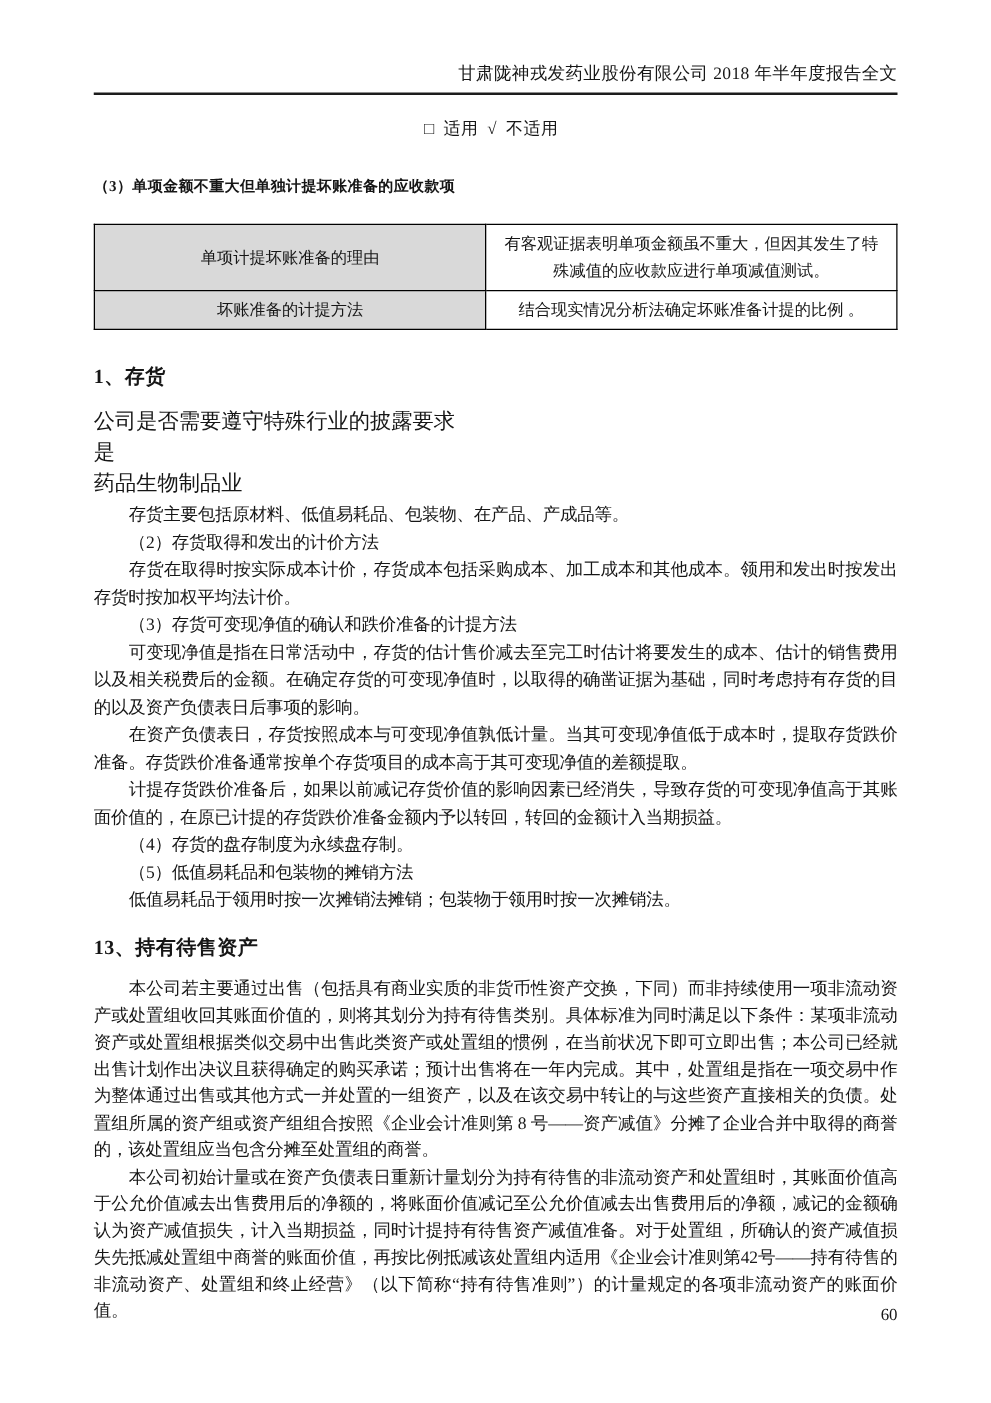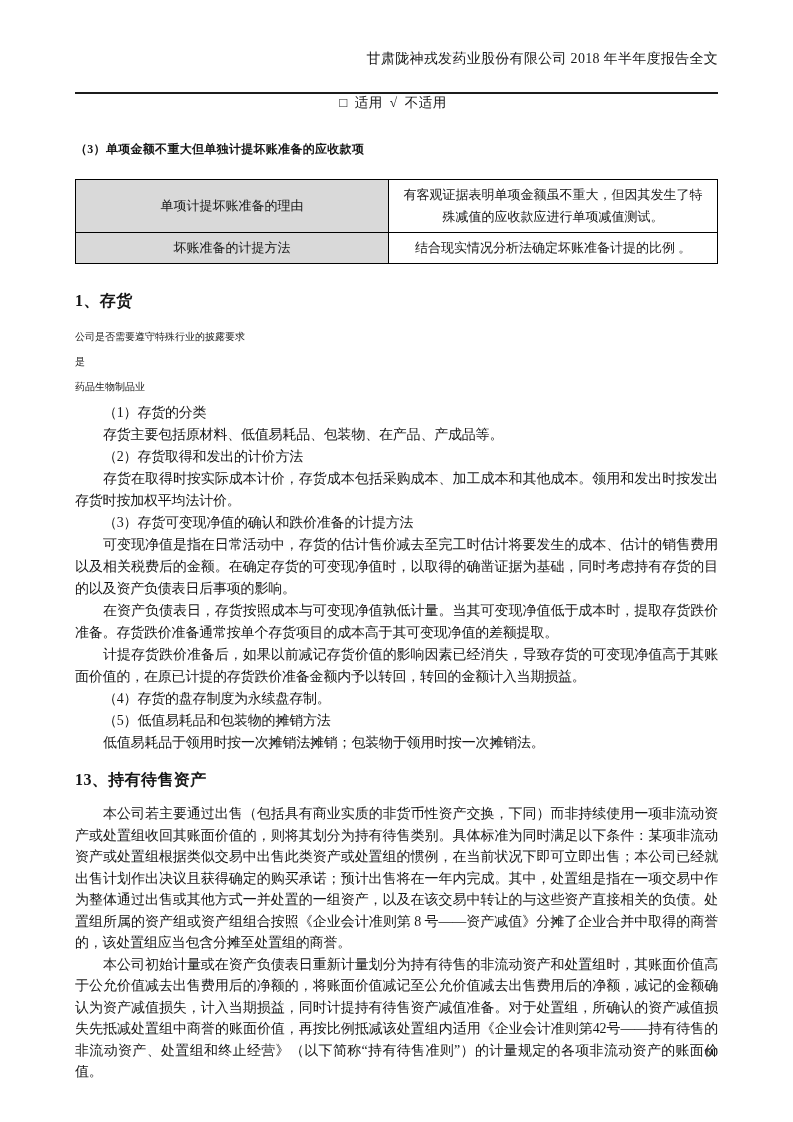--- a/index.html
+++ b/index.html
@@ -15,21 +15,21 @@
     overflow: hidden;
   }
   .page-header {
     position: absolute;
     left: 75px;
     right: 75px;
     top: 50px;
     text-align: right;
     font-size: 14px;
     letter-spacing: 0.3px;
-    padding-bottom: 24px;
+    padding-bottom: 6px;
     border-bottom: 2px solid #1c1c1c;
   }
   .content {
     position: absolute;
     left: 75px;
     right: 75px;
     top: 94px;
   }
   .applicability {
     font-size: 13.5px;
@@ -61,21 +61,21 @@
   }
   td.k { width: 313px; background: #d9d9d9; }
   td.v { text-align: justify; }
   .h-num {
     font-size: 16px;
     font-weight: bold;
     letter-spacing: 0.4px;
     margin-bottom: 18px;
   }
   .intro-line {
-    font-size: 10px;
+    font-size: 17px;
     line-height: 14px;
     margin-bottom: 11px;
   }
   .intro-line:last-of-type { margin-bottom: 8px; }
   .body-para {
     font-size: 14px;
     line-height: 22px;
     letter-spacing: -0.2px;
     text-align: justify;
     text-indent: 2em;
@@ -117,21 +117,20 @@
           <td class="v">结合现实情况分析法确定坏账准备计提的比例 。</td>
         </tr>
       </tbody>
     </table>
 
     <div class="s12">
       <div class="h-num">1、存货</div>
       <div class="intro-line">公司是否需要遵守特殊行业的披露要求</div>
       <div class="intro-line">是</div>
       <div class="intro-line">药品生物制品业</div>
-      <p class="body-para">（1）存货的分类</p>
       <p class="body-para">存货主要包括原材料、低值易耗品、包装物、在产品、产成品等。</p>
       <p class="body-para">（2）存货取得和发出的计价方法</p>
       <p class="body-para">存货在取得时按实际成本计价，存货成本包括采购成本、加工成本和其他成本。领用和发出时按发出存货时按加权平均法计价。</p>
       <p class="body-para">（3）存货可变现净值的确认和跌价准备的计提方法</p>
       <p class="body-para">可变现净值是指在日常活动中，存货的估计售价减去至完工时估计将要发生的成本、估计的销售费用以及相关税费后的金额。在确定存货的可变现净值时，以取得的确凿证据为基础，同时考虑持有存货的目的以及资产负债表日后事项的影响。</p>
       <p class="body-para">在资产负债表日，存货按照成本与可变现净值孰低计量。当其可变现净值低于成本时，提取存货跌价准备。存货跌价准备通常按单个存货项目的成本高于其可变现净值的差额提取。</p>
       <p class="body-para">计提存货跌价准备后，如果以前减记存货价值的影响因素已经消失，导致存货的可变现净值高于其账面价值的，在原已计提的存货跌价准备金额内予以转回，转回的金额计入当期损益。</p>
       <p class="body-para">（4）存货的盘存制度为永续盘存制。</p>
       <p class="body-para">（5）低值易耗品和包装物的摊销方法</p>
       <p class="body-para">低值易耗品于领用时按一次摊销法摊销；包装物于领用时按一次摊销法。</p>

